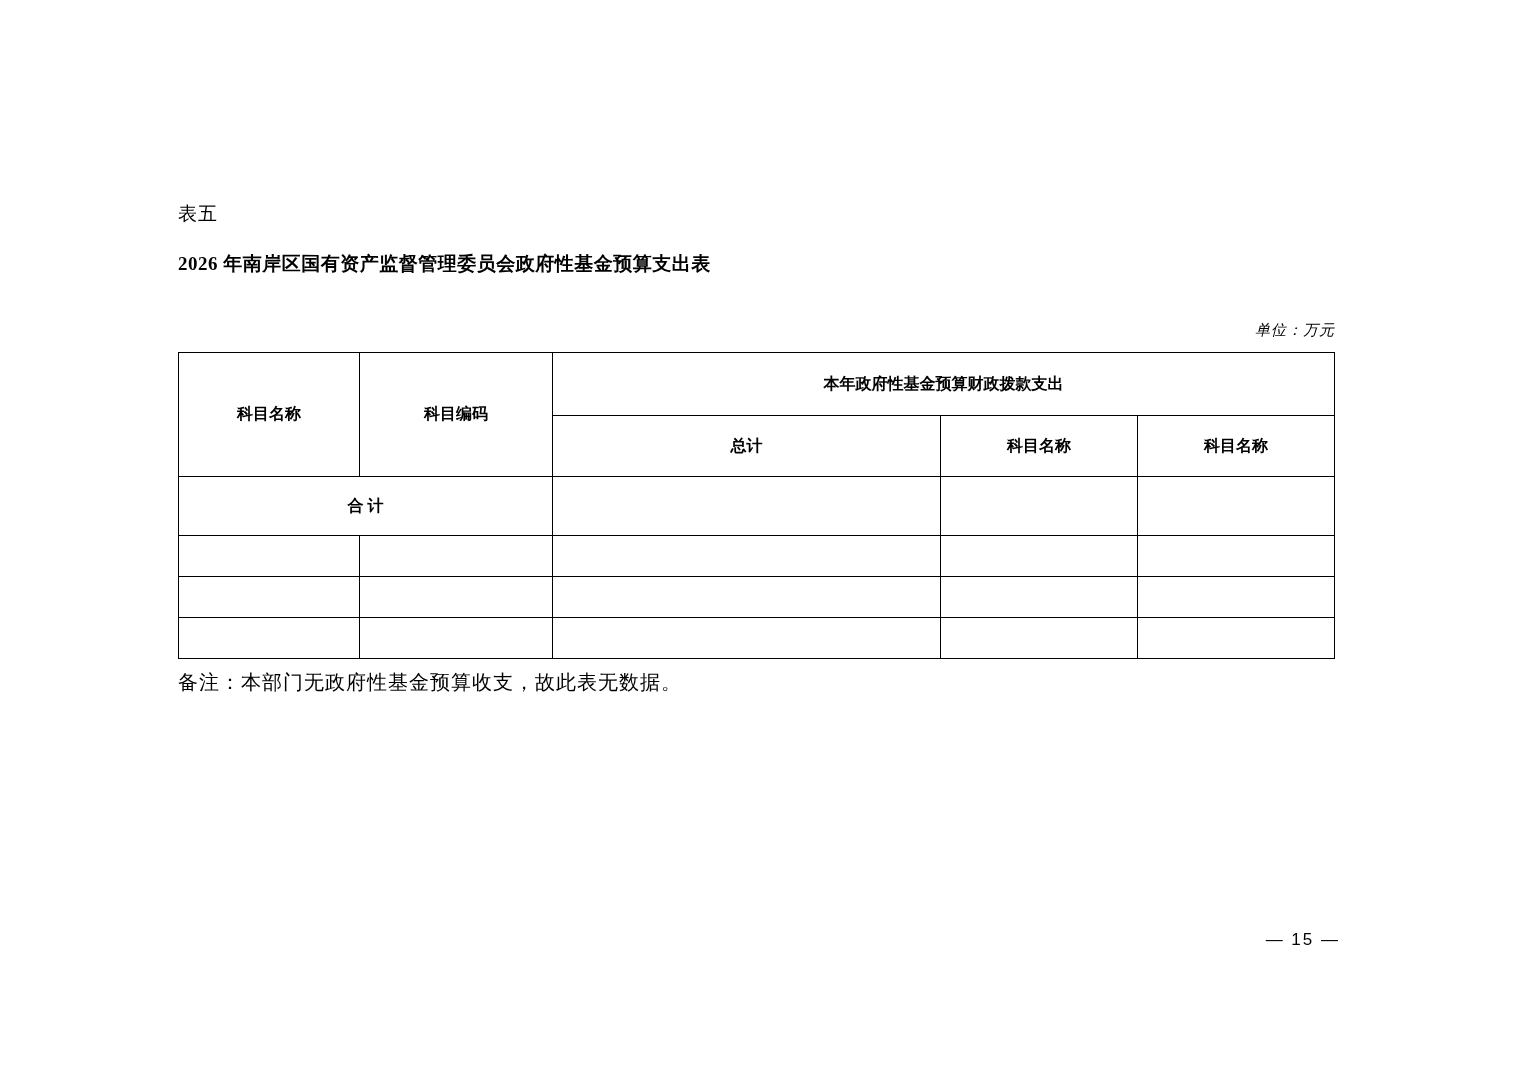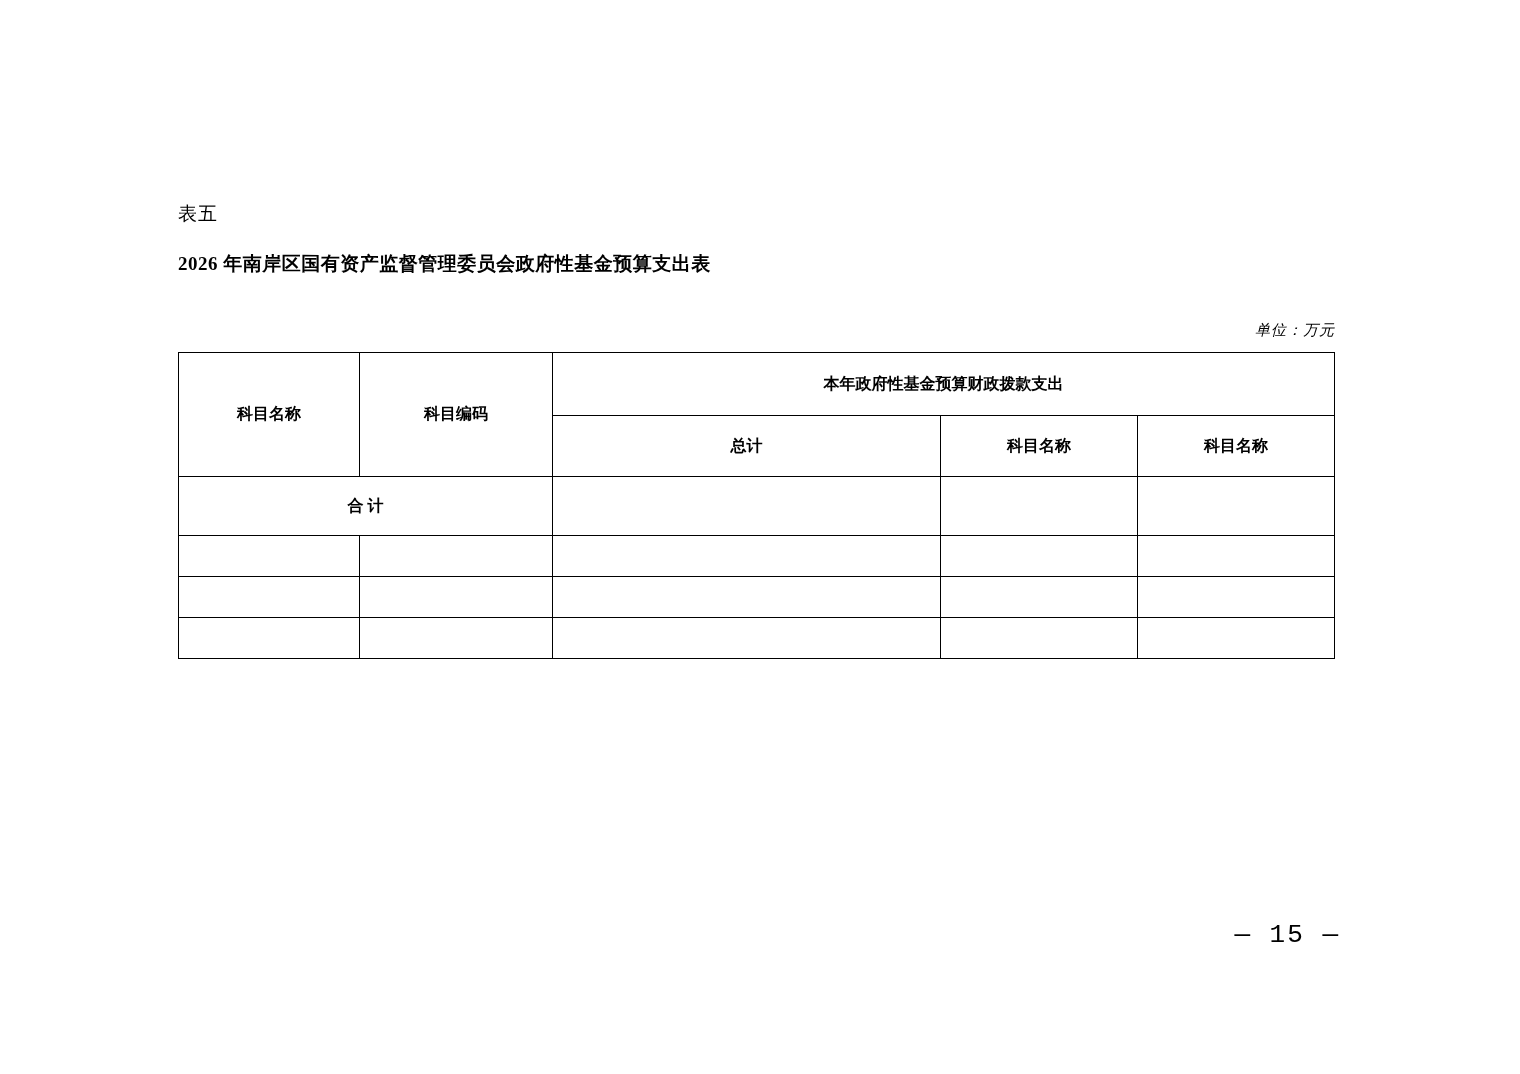--- a/index.html
+++ b/index.html
@@ -80,22 +80,22 @@
     left: 178px;
     top: 658px;
     font-size: 20px;
     font-family: "DejaVu Serif", "Liberation Serif", serif;
     letter-spacing: 1px;
   }
   .page-number {
     position: absolute;
     right: 180px;
     bottom: 135px;
-    font-size: 26px;
-    font-family: Liberation Mono, monospace;
+    font-size: 17px;
+    font-family: Liberation Sans, sans-serif;
     letter-spacing: 2px;
     margin-left: 28px;
   }
 </style>
 </head>
 <body>
 
 <div class="page">
 
   <div class="sheet-label">表五</div>
@@ -146,16 +146,17 @@
       <tr class="h-empty">
         <td></td>
         <td></td>
         <td></td>
         <td></td>
         <td></td>
       </tr>
     </tbody>
   </table>
 
+  <div class="remark">备注：本部门无政府性基金预算收支，故此表无数据。</div>
 
   <div class="page-number">— 15 —</div>
 
 </div>
 
 </body></html>

